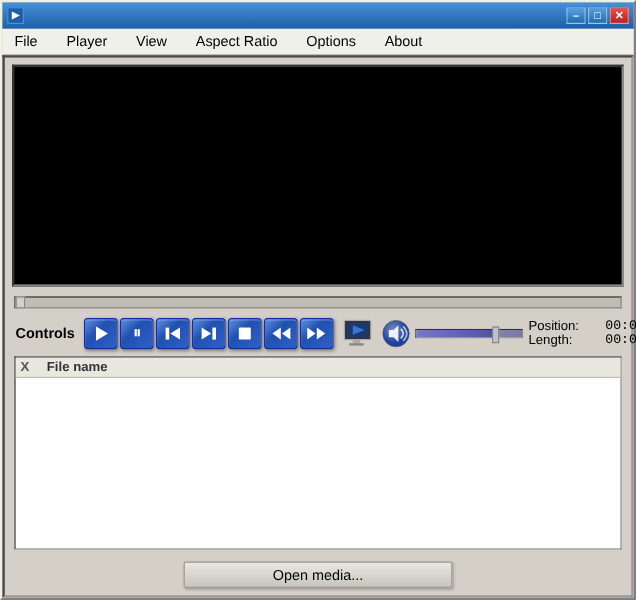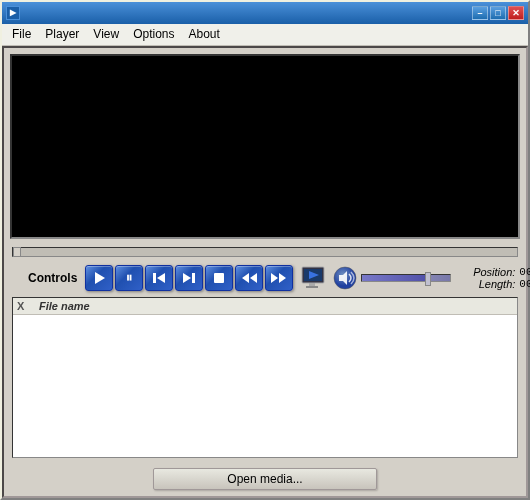--- a/index.html
+++ b/index.html
@@ -61,21 +61,21 @@
     }
 
     
     .menu-bar {
       background: #f0f0ea;
       height: 22px;
       display: flex;
       align-items: center;
       padding: 0 4px;
       border-bottom: 1px solid #c0bdb5;
-      gap: 2px;
+      gap: 12px;
     }
     .menu-item {
       padding: 2px 6px;
       font-size: 12px;
       color: #000;
       cursor: pointer;
     }
 
     
     .window-content {
@@ -111,21 +111,21 @@
       height: 10px;
       background: #d4d0c8;
       border: 1px solid #888;
       position: absolute;
       left: 0;
       top: -1px;
     }
 
     
     .controls-section {
-      padding: 4px 24px;
+      padding: 4px 9px;
       display: flex;
       align-items: center;
       gap: 4px;
     }
     .controls-label {
       font-size: 12px;
       font-weight: bold;
       color: #000;
       margin-right: 4px;
     }
@@ -307,22 +307,20 @@
       font-size: 11px;
       color: #000;
       min-width: 160px;
     }
     .position-row {
       display: flex;
       align-items: center;
     }
     .pos-label {
       width: 60px;
-      text-align: right;
-      font-style: italic;
     }
     .pos-value {
       font-family: 'Courier New', monospace;
       font-size: 11px;
     }
 
     
     .playlist-area {
       margin: 2px 8px 6px;
       border: 1px inset #888;
@@ -338,21 +336,20 @@
       font-size: 11px;
       font-weight: bold;
     }
     .playlist-col-x {
       width: 22px;
       color: #555;
     }
     .playlist-col-name {
       flex: 1;
       color: #333;
-      font-style: italic;
     }
     .playlist-body {
       padding: 2px;
       height: calc(100% - 20px);
     }
 
     
     .open-media-btn-row {
       padding: 4px 8px 6px;
       display: flex;
@@ -393,20 +390,21 @@
       <div class="title-btn">–</div>
       <div class="title-btn">□</div>
       <div class="title-btn close">✕</div>
     </div>
   </div>
 
   <div class="menu-bar">
     <div class="menu-item">File</div>
     <div class="menu-item">Player</div>
     <div class="menu-item">View</div>
+    <div class="menu-item">Aspect Ratio</div>
     <div class="menu-item">Options</div>
     <div class="menu-item">About</div>
   </div>
 
   <div class="window-content">
 
     <div class="video-area"></div>
 
     <div class="progress-area">
       <div class="progress-track">

